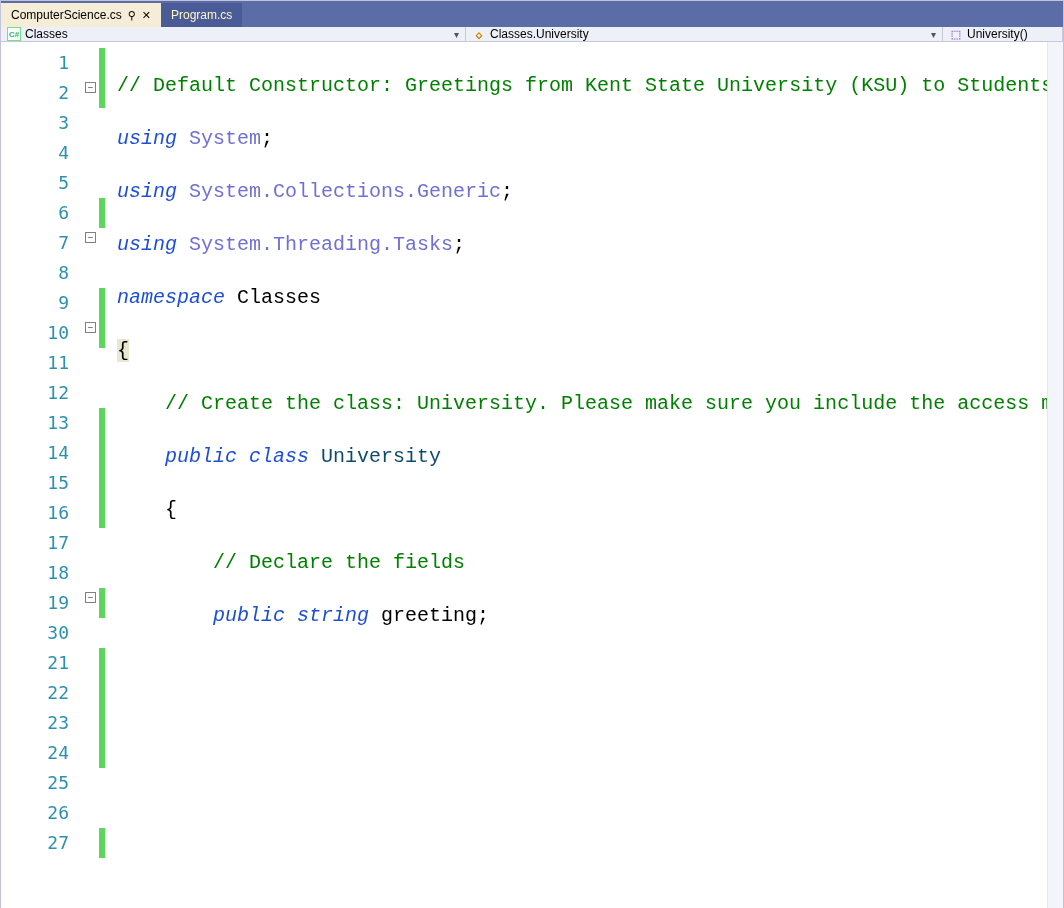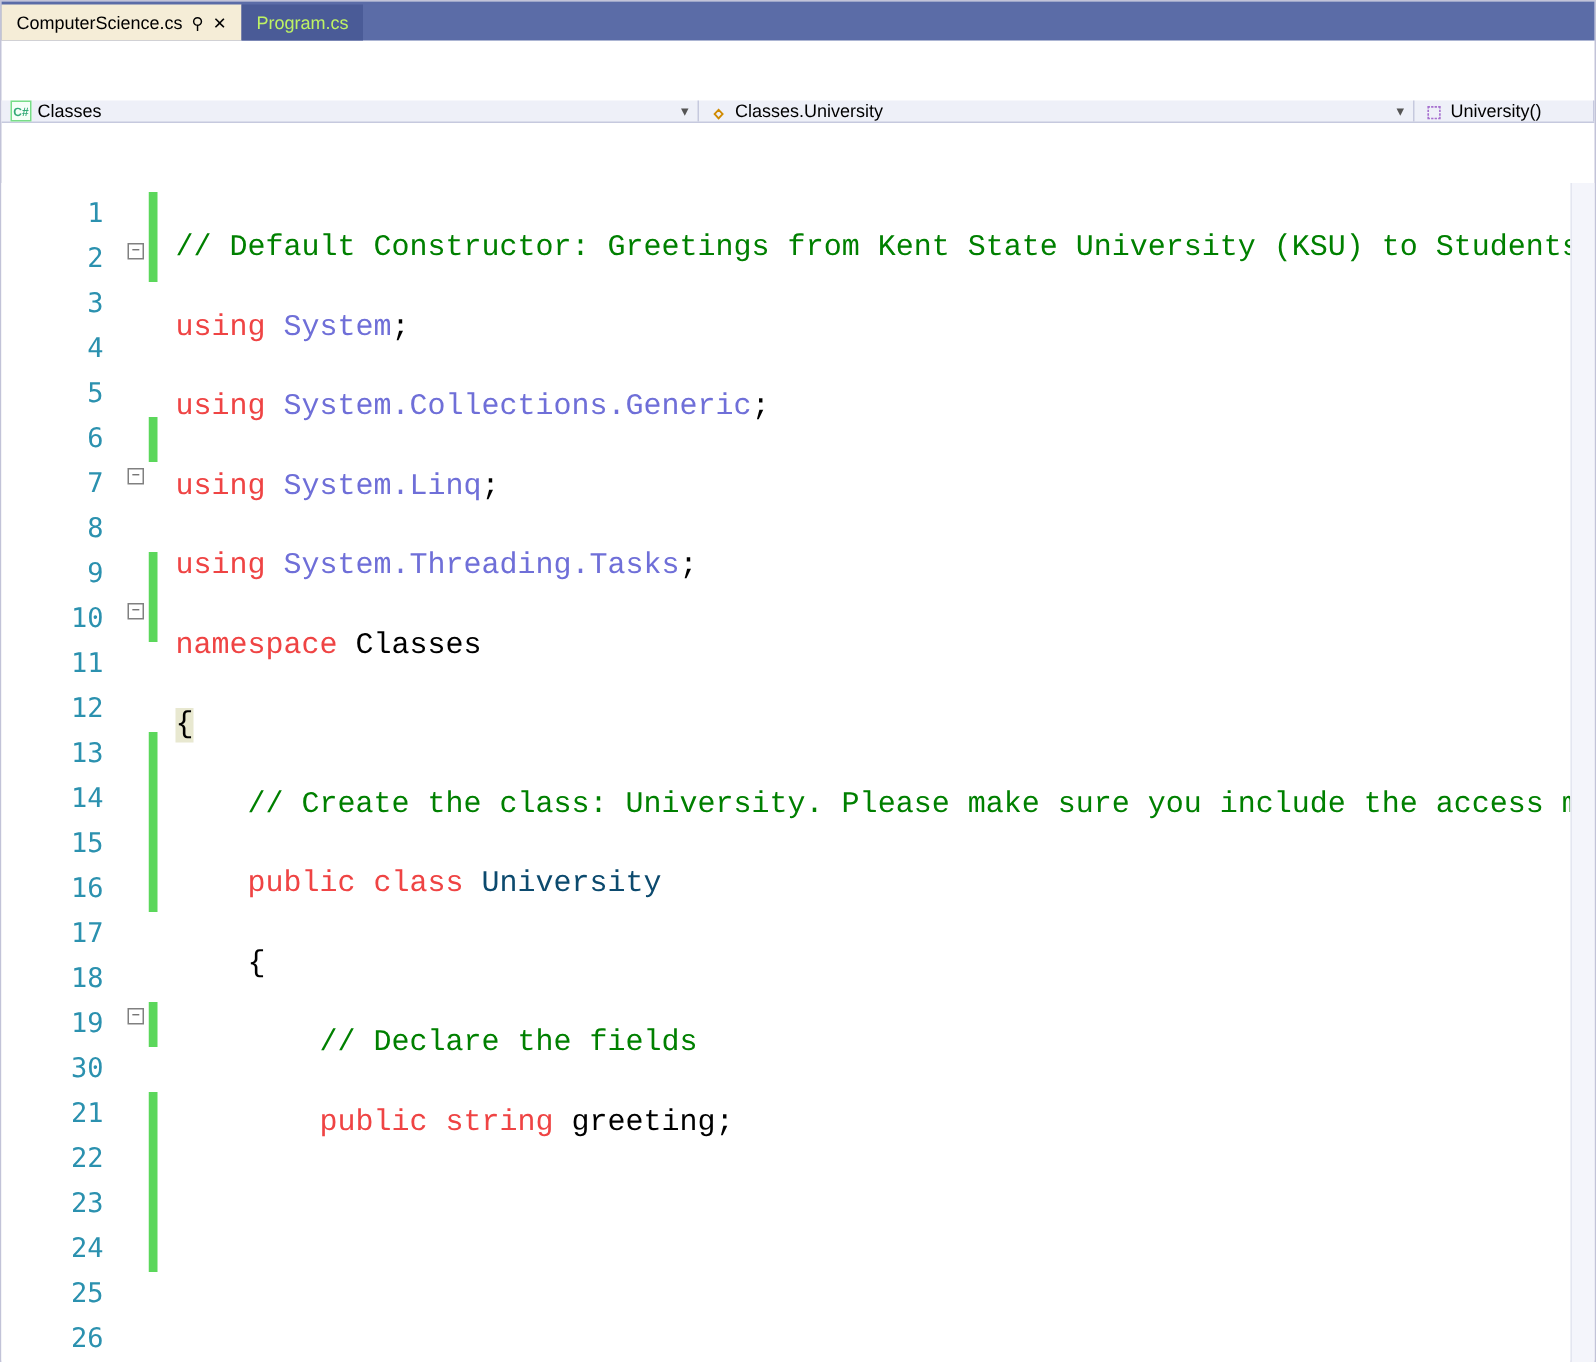--- a/index.html
+++ b/index.html
@@ -1,22 +1,22 @@
 <!DOCTYPE html>
 <html><head>
 <meta charset="utf-8">
 <style>
   * { box-sizing: border-box; }
   html, body { margin:0; padding:0; height:100%; font-family: "Segoe UI", Tahoma, sans-serif; font-size:13px; background:#ffffff; }
-  .app { width:1064px; height:908px; display:flex; flex-direction:column; border:1px solid #c2c3d8;gap:40px; }
+  .app { width:1064px; height:908px; display:flex; flex-direction:column; border:1px solid #c2c3d8; }
   
   .tabbar { height:26px; background:#5b6ca7; display:flex; align-items:flex-end; }
   .tab { height:24px; padding:0 10px; display:flex; align-items:center; gap:6px; font-size:12px; cursor:pointer; }
   .tab.active { background:#f5edd7; color:#000; }
-  .tab.inactive { background:#4a5b97; color:#bef264;margin-top:48px; }
+  .tab.inactive { background:#4a5b97; color:#fef9c3;margin-top:48px; }
   .tab .pin, .tab .close { font-size:11px; }
   
   .navbar { height:24px; background:#eef0f8; border-bottom:1px solid #c6c9de; display:flex; align-items:stretch; }
   .navcell { display:flex; align-items:center; padding:0 6px; border-right:1px solid #c6c9de; flex:0 0 auto; gap:4px; font-size:12px; }
   .navcell.expand { flex:1 1 0; }
   .navcell .chev { margin-left:auto; font-size:10px; color:#555; }
   .ico { width:14px; height:14px; display:inline-flex; align-items:center; justify-content:center; font-size:11px; }
   .ico-cs { border:1px solid #7d8; color:#3a7; background:#f5fff8; font-size:8px; font-weight:bold; padding:0 1px; }
   .ico-class { color:#d08a00; font-weight:bold; }
   .ico-method { color:#a770cf; font-weight:bold; }
@@ -24,21 +24,21 @@
   .editor { flex:1; display:flex; overflow:hidden; background:#fff; }
   .gutter-ln { width:82px; background:#fff; text-align:right; color:#2b91af; font-family:Consolas,monospace; font-size:18px; padding-top:6px; }
   .gutter-ln div { height:30px; line-height:30px; padding-right:14px; }
   .gutter-fold { width:16px; background:#fff; font-family:Consolas,monospace; font-size:12px; padding-top:6px; color:#808080; position:relative; }
   .fold-box { position:absolute; left:2px; width:11px; height:11px; border:1px solid #808080; background:#fff; font-size:9px; line-height:9px; text-align:center; cursor:pointer; color:#555; }
   .change-bar { width:6px; background:#fff; padding-top:6px; }
   .change-bar .mark { height:30px; }
   .change-bar .green { background:#5bd75b; }
   .code { flex:1; font-family:Consolas,"Courier New",monospace; font-size:20px; padding-top:6px; white-space:pre; overflow:hidden; }
   .code .line { height:30px; line-height:30px; }
-  .kw { color:#ef4444; }
+  .kw { color:#1d4ed8;font-style:italic; }
   .type { color:#0c4a6e; }
   .cm { color:#008000; }
   .ns { color:#6f6fd8;margin-top:28px; }
   .pn { color:#000; }
   .id { color:#000; }
   .brace-hl { background:#e8e8d0; }
   .right-band { width:16px; background:#f4f5fb; border-left:1px solid #e4e6f0; }
   .editor-right-wrap { display:flex; flex:1; }
 </style>
 </head>
@@ -141,21 +141,20 @@
           <div class="mark green"></div>
       <div class="mark"></div>
           <div class="mark"></div>
           <div class="mark green"></div>
     </div>
 
     <div class="code">
 <div class="line"> <span class="cm">// Default Constructor: Greetings from Kent State University (KSU) to Students and Faculty</span></div>
 <div class="line"> <span class="kw">using</span><span class="ns"> System</span><span class="pn">;</span></div>
 <div class="line"> <span class="kw">using</span><span class="ns"> System.Collections.Generic</span><span class="pn">;</span></div>
-<div class="line"> <span class="kw">using</span><span class="ns"> System.Linq</span><span class="pn">;</span></div>
 <div class="line"> <span class="kw">using</span><span class="ns"> System.Threading.Tasks</span><span class="pn">;</span></div>
 <div class="line"> <span class="kw">namespace</span><span class="id"> Classes</span></div>
 <div class="line"> <span class="pn brace-hl">{</span></div>
 <div class="line">     <span class="cm">// Create the class: University. Please make sure you include the access modifier</span></div>
 <div class="line">     <span class="kw">public</span><span class="kw"> class</span><span class="type"> University</span></div>
 <div class="line">     <span class="pn">{</span></div>
 <div class="line">         <span class="cm">// Declare the fields</span></div>
 <div class="line">         <span class="kw">public</span><span class="kw"> string</span><span class="id"> greeting</span><span class="pn">;</span></div>
 
 

